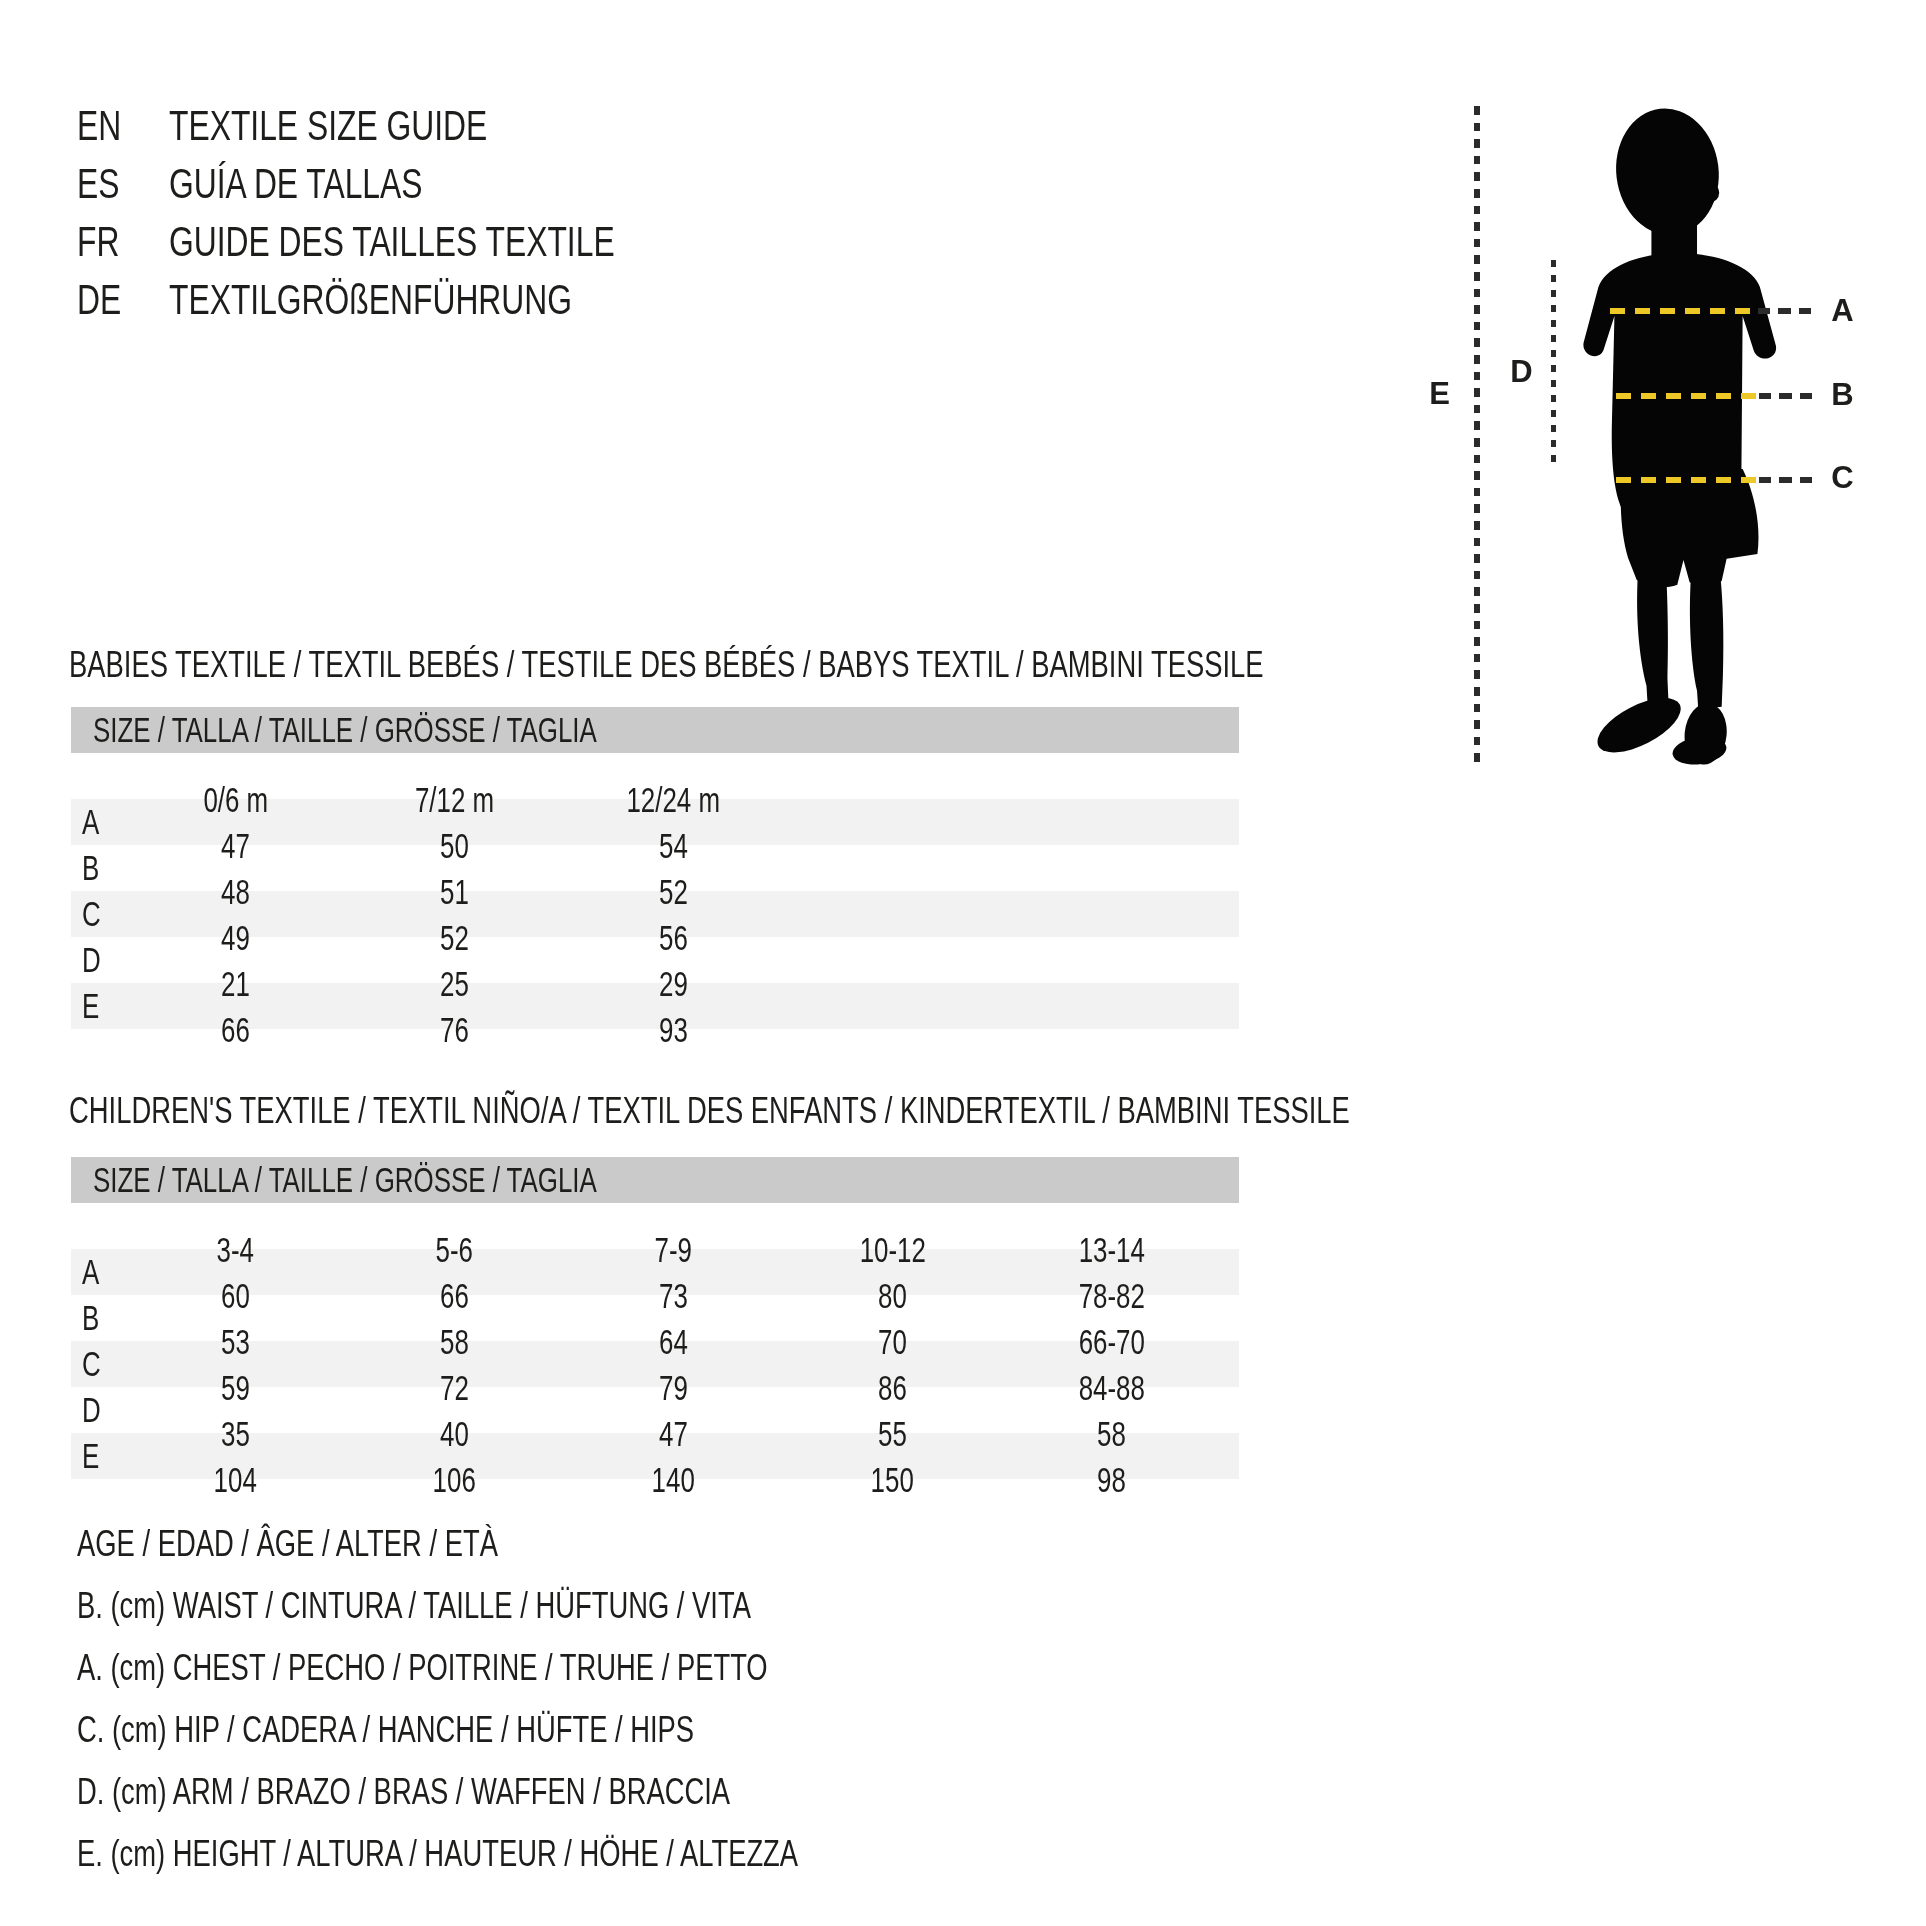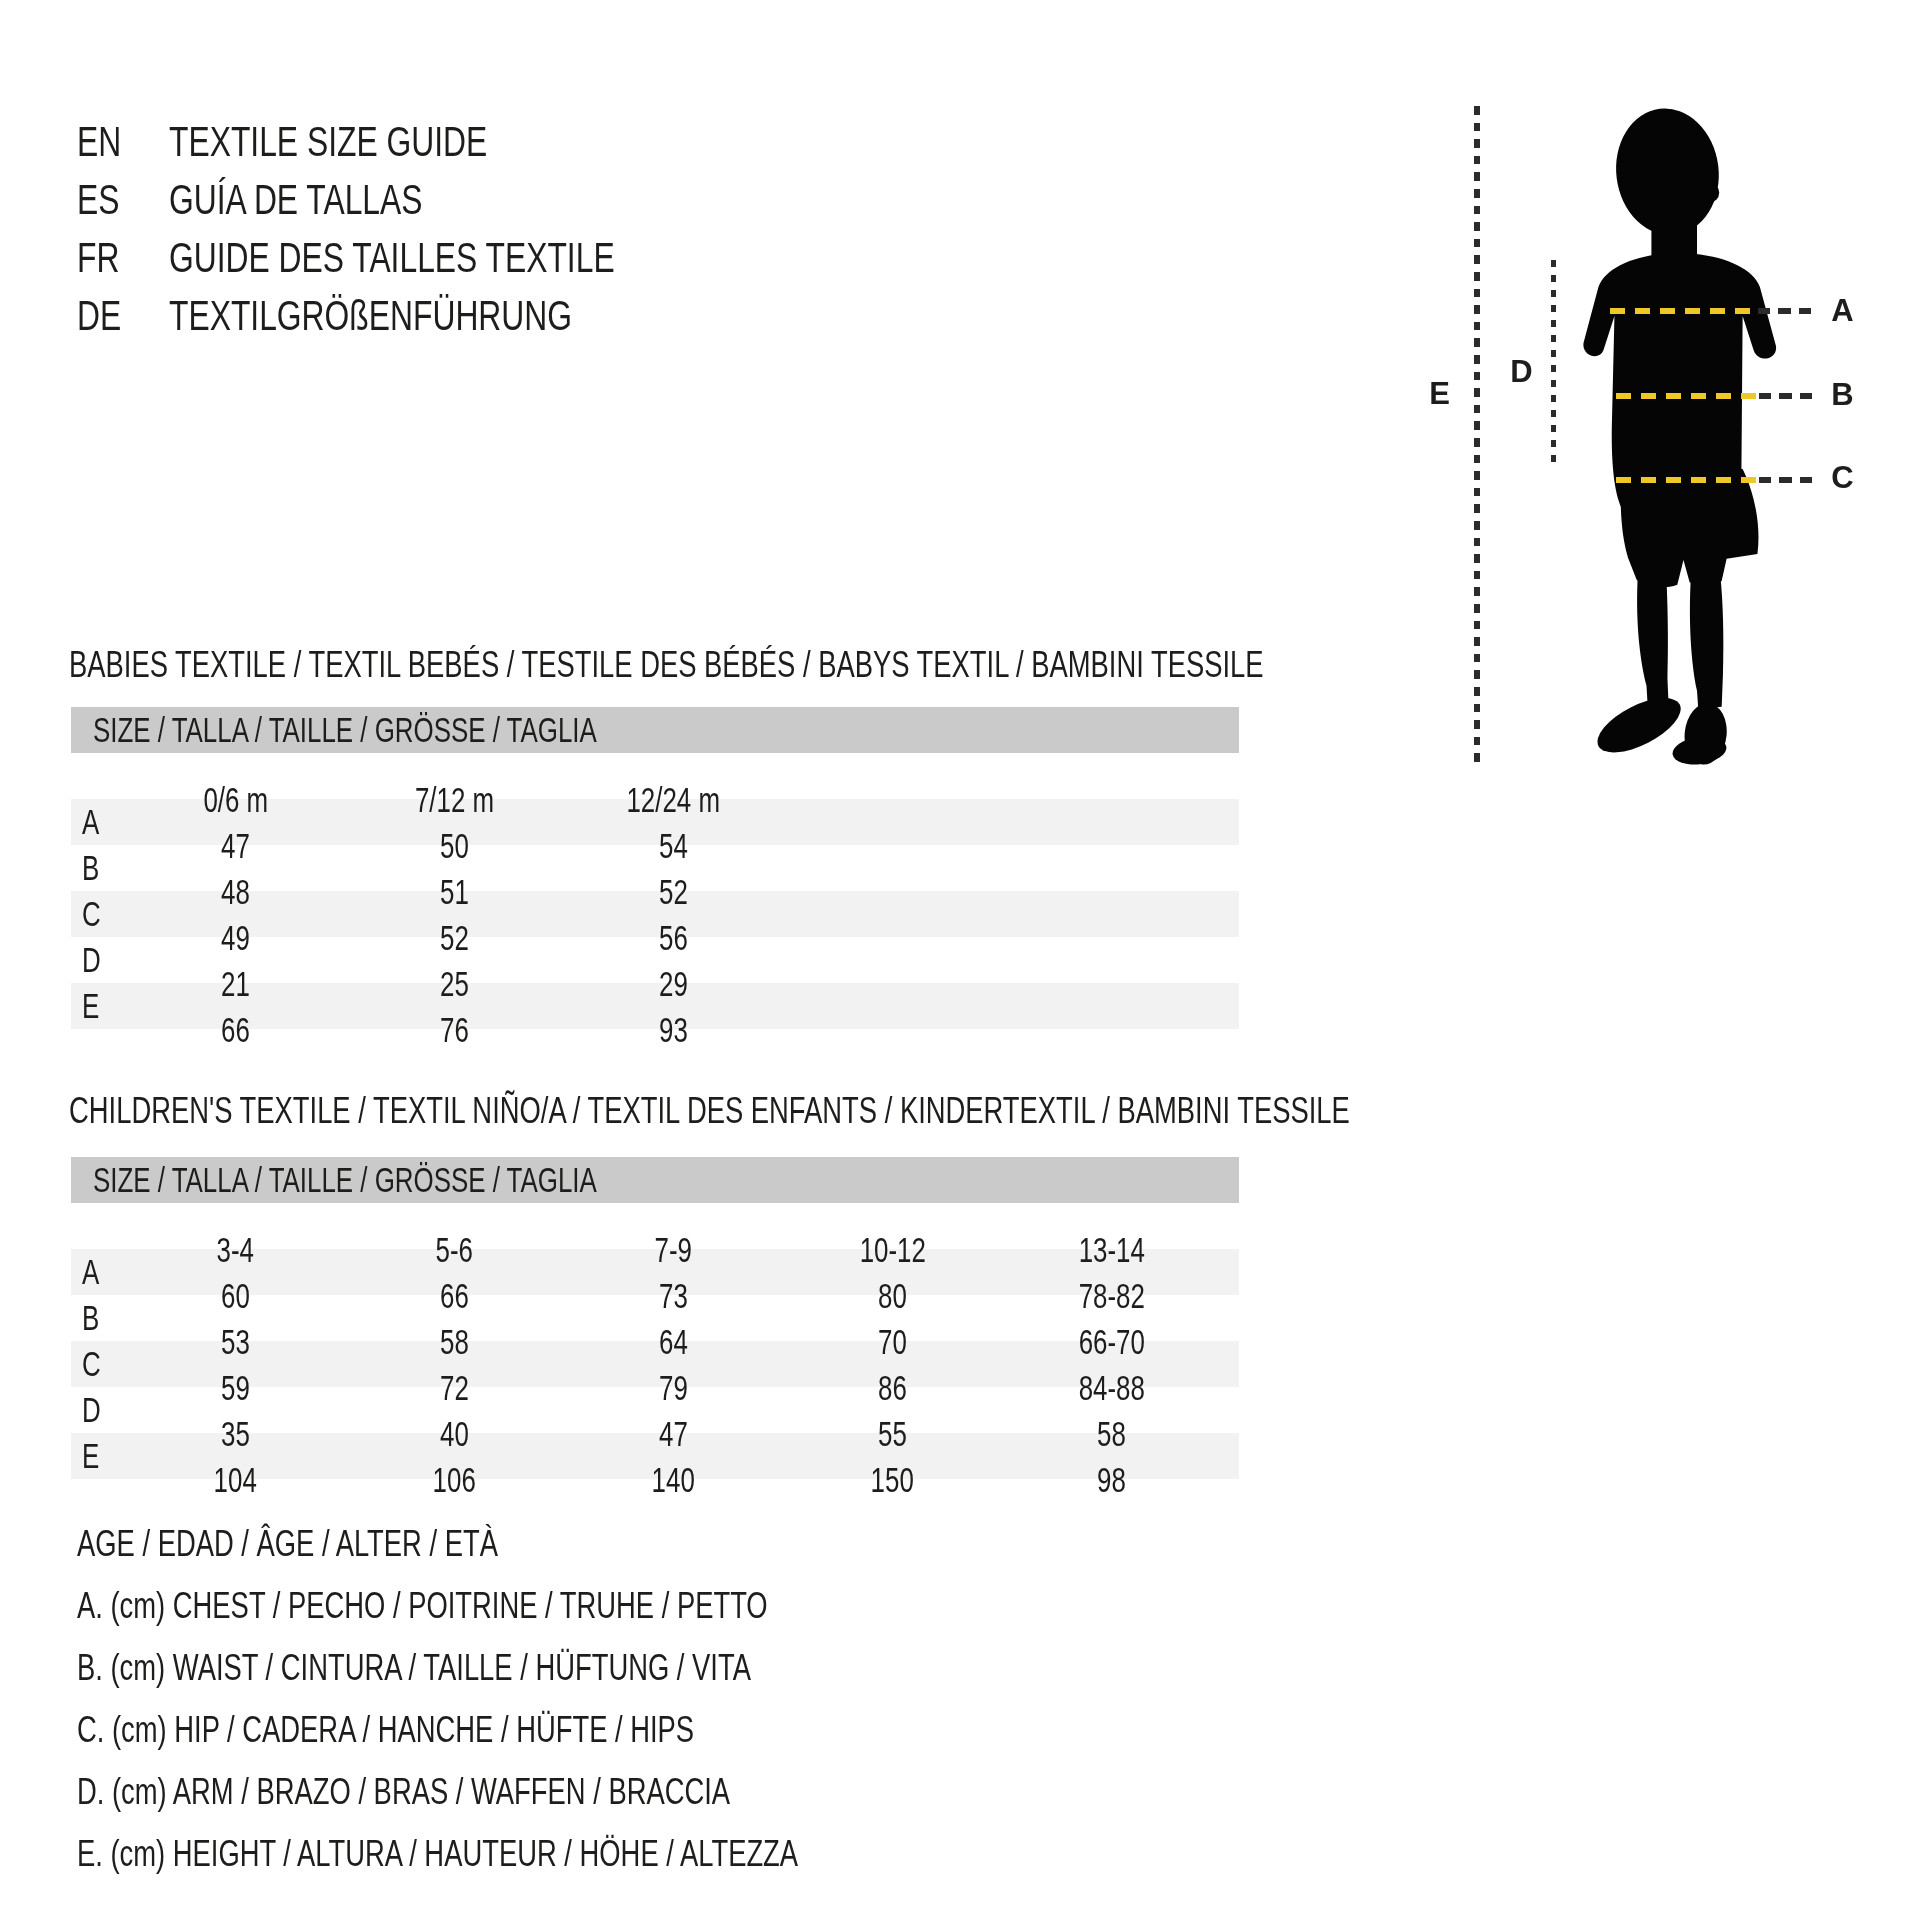--- a/index.html
+++ b/index.html
@@ -6,21 +6,21 @@
   body{
     width:1926px;height:1926px;background:#ffffff;position:relative;
     font-family:"Liberation Sans", sans-serif;color:#1d1d1b;overflow:hidden;
   }
   .abs{position:absolute;}
   
   .cnd{display:inline-block;transform:scaleX(0.74);transform-origin:0 50%;white-space:nowrap;}
   .cndc{display:inline-block;transform:scaleX(0.74);transform-origin:50% 50%;white-space:nowrap;}
 
   
-  .lang{left:77px;top:112px;width:863px;}
+  .lang{left:77px;top:96px;width:863px;}
   .lang-row{height:58px;display:flex;align-items:center;font-size:43px;}
   .lang-code{width:92px;flex:0 0 92px;}
 
   
   .sec-title{left:69px;height:47px;line-height:47px;font-size:37px;}
 
   
   .tbl{left:71px;width:1168px;}
   .band{height:46px;background:#cacaca;display:flex;align-items:center;
         padding-left:22px;box-sizing:border-box;font-size:35px;}
@@ -232,26 +232,26 @@
     <span class="cell"><span class="cndc">150</span></span>
     <span class="cell"><span class="cndc">98</span></span>
   </div>
 </div>
 
 <div class="abs legend">
   <div class="legend-row">
       <span class="cnd">AGE / EDAD / ÂGE / ALTER / ETÀ</span>
     </div>
   <div class="legend-row">
+      <span class="cnd">B. (cm) WAIST / CINTURA / TAILLE / HÜFTUNG / VITA</span>
+    </div>
+  <div class="legend-row">
       <span class="cnd">A. (cm) CHEST / PECHO / POITRINE / TRUHE / PETTO</span>
     </div>
   <div class="legend-row">
-      <span class="cnd">B. (cm) WAIST / CINTURA / TAILLE / HÜFTUNG / VITA</span>
-    </div>
-  <div class="legend-row">
       <span class="cnd">C. (cm) HIP / CADERA / HANCHE / HÜFTE / HIPS</span>
     </div>
   <div class="legend-row">
       <span class="cnd">D. (cm) ARM / BRAZO / BRAS / WAFFEN / BRACCIA</span>
     </div>
   <div class="legend-row">
       <span class="cnd">E. (cm) HEIGHT / ALTURA / HAUTEUR / HÖHE / ALTEZZA</span>
     </div>
 </div>
 

